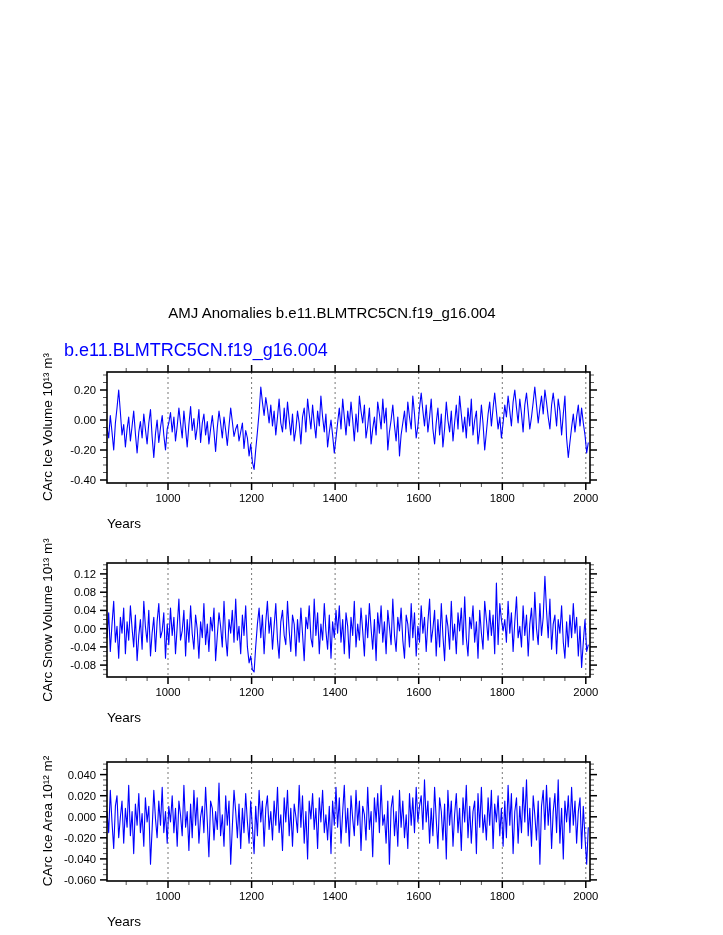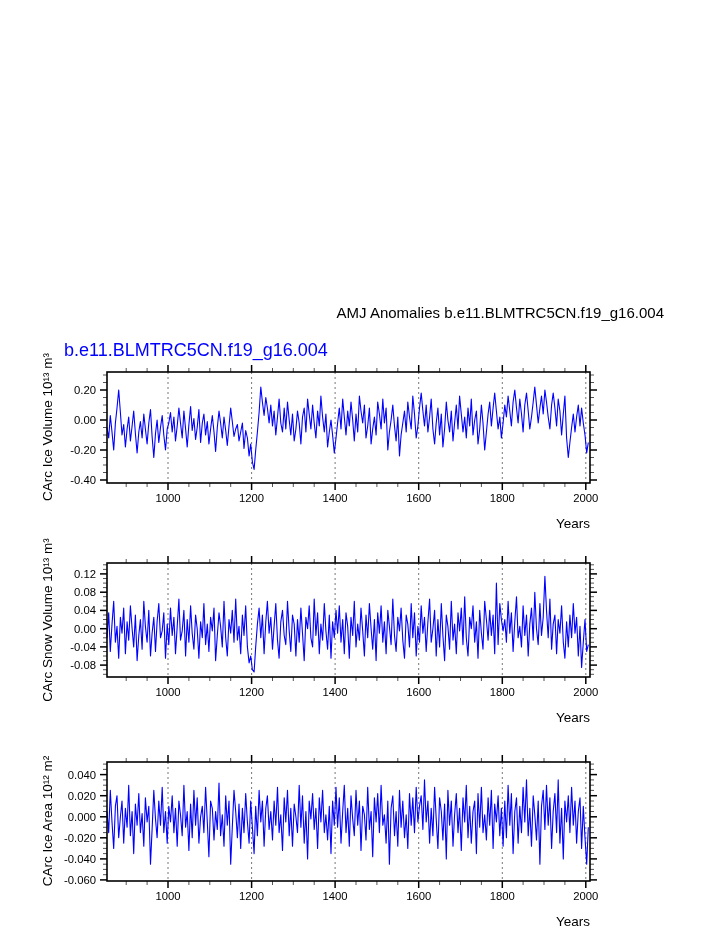--- a/index.html
+++ b/index.html
@@ -1,23 +1,23 @@
 <!DOCTYPE html>
 <html><head>
 <meta charset="utf-8">
 <style>
   html,body{margin:0;padding:0;background:#fff;}
   .fig{position:relative;width:723px;height:935px;background:#fff;
        font-family:"Liberation Sans",sans-serif;overflow:hidden;color:#000;}
-  .title{position:absolute;top:304px;left:0;width:664px;text-align:right;font-size:15px;}
+  .title{position:absolute;top:304px;left:0;width:664px;text-align:center;font-size:15px;}
   .legend{position:absolute;top:340px;left:64px;font-size:18px;}
   .ylab{position:absolute;left:47px;white-space:nowrap;font-size:13.5px;
         transform:translate(-50%,-50%) rotate(-90deg);}
   #yl0{top:427px;} #yl1{top:620px;} #yl2{top:821px;}
-  .xlab{position:absolute;left:107px;width:483px;text-align:right;font-size:13.5px;}
+  .xlab{position:absolute;left:107px;width:483px;text-align:left;font-size:13.5px;}
   #xl0{top:516px;} #xl1{top:710px;} #xl2{top:914px;}
   #plot{position:absolute;left:0;top:0;}
 </style>
 </head>
 <body>
 
 <div class="fig">
   <div class="title">AMJ Anomalies b.e11.BLMTRC5CN.f19_g16.004</div>
   <div class="legend" id="legend" style="color: rgb(0, 0, 255);">b.e11.BLMTRC5CN.f19_g16.004</div>
 

